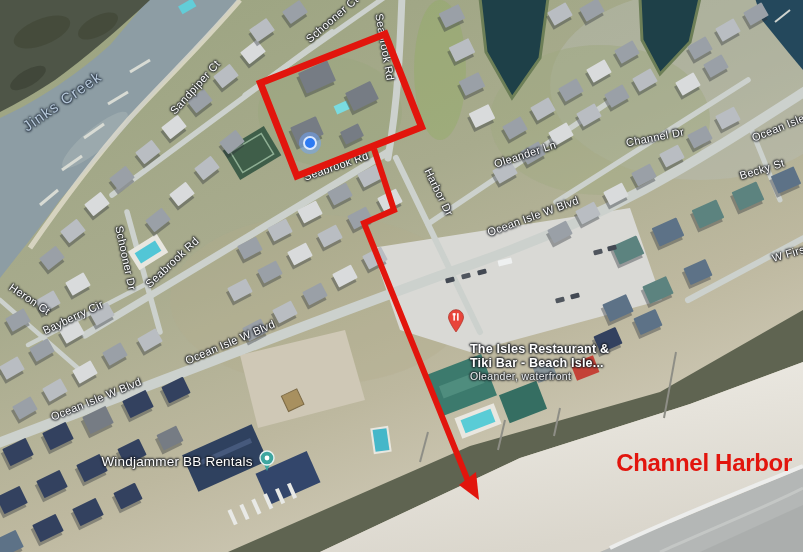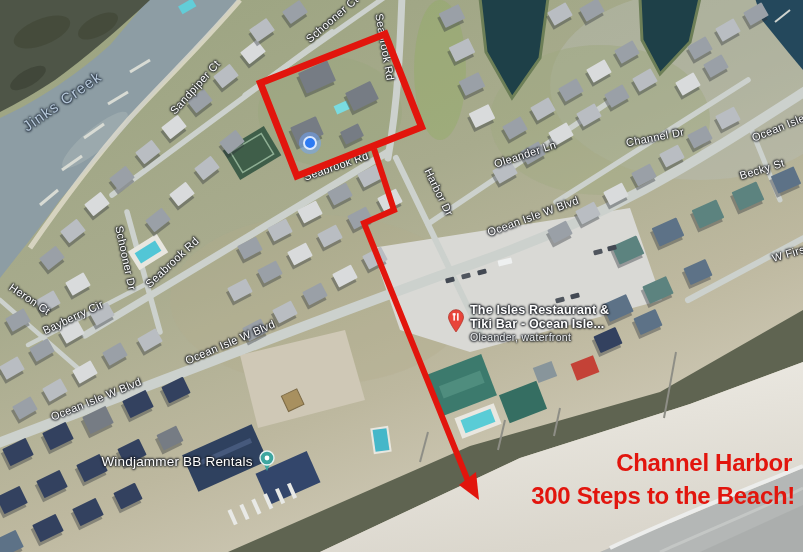--- a/index.html
+++ b/index.html
@@ -10,21 +10,21 @@
   .lbl{position:absolute;white-space:nowrap;color:#fff;font-size:11px;letter-spacing:.35px;
        transform:translate(-50%,-50%) rotate(var(--r,0deg));
        text-shadow:0 1px 2px rgba(26,30,36,.95),0 -1px 2px rgba(26,30,36,.95),
                    1px 0 2px rgba(26,30,36,.95),-1px 0 2px rgba(26,30,36,.95);}
   .lbl.water{font-size:15px;letter-spacing:1.3px;color:#b6c8da;
        text-shadow:0 1px 2px rgba(40,52,66,.9),0 -1px 2px rgba(40,52,66,.9),
                    1px 0 2px rgba(40,52,66,.9),-1px 0 2px rgba(40,52,66,.9);}
   .lbl.place{font-size:13.5px;font-weight:normal;letter-spacing:.2px;}
   .poi{position:absolute;font-weight:bold;color:#fff;font-size:12.5px;letter-spacing:.2px;
        text-shadow:0 1px 2px rgba(26,30,36,.95),0 -1px 2px rgba(26,30,36,.95),
-                   1px 0 2px rgba(26,30,36,.95),-1px 0 2px rgba(26,30,36,.95);}
+                   1px 0 2px rgba(26,30,36,.95),-1px 0 2px rgba(26,30,36,.95);margin-top:39px;}
   .poi .sub{font-weight:normal;font-size:10.5px;color:#edf0f2;letter-spacing:.3px;}
   
   .bluedot-halo{position:absolute;left:299px;top:132px;width:22px;height:22px;border-radius:50%;
        background:rgba(110,165,255,.5);}
   .bluedot{position:absolute;left:303px;top:136px;width:14px;height:14px;border-radius:50%;
        background:#2e7bf3;border:2px solid #dce9ff;box-sizing:border-box;}
   
   #annotation-overlay{position:absolute;left:0;top:0;pointer-events:none;}
   .redtext{position:absolute;right:8px;top:446px;text-align:right;color:#e2150d;
        font-weight:bold;font-size:24px;line-height:33px;letter-spacing:-.3px;}
@@ -393,36 +393,35 @@
   <div class="lbl" style="left:797px;top:251px;--r:-16deg">W First St</div>
 
   <svg class="pin" style="left:447px;top:309px" width="18" height="24" viewBox="0 0 18 24">
     <path d="M9,23 C9,23 1.5,12.6 1.5,8.2 A7.5,7.5 0 1 1 16.5,8.2 C16.5,12.6 9,23 9,23 Z" fill="#e8453a" stroke="#b0342b" stroke-width=".8"></path>
     <rect x="6.4" y="4.2" width="1.5" height="7.4" fill="#fff"></rect>
     <rect x="10.1" y="4.2" width="1.5" height="7.4" fill="#fff"></rect>
     <rect x="5.6" y="4.2" width="3.1" height="2.2" fill="#fff" opacity=".85"></rect>
   </svg>
   <div class="poi" style="left:470px;top:303px">
     <div>The Isles Restaurant &amp;</div>
-    <div>Tiki Bar - Ocean Isle...</div>
+    <div>Tiki Bar - Beach Isle...</div>
     <div class="sub">Oleander, waterfront</div>
   </div>
 
   <svg class="pin" style="left:258px;top:450px" width="18" height="22" viewBox="0 0 18 22">
     <path d="M9,21 L5.5,13.5 L12.5,13.5 Z" fill="#3ea6a0"></path>
     <circle cx="9" cy="8" r="7" fill="#3ea6a0" stroke="#e8f4f3" stroke-width="1.4"></circle>
     <circle cx="9" cy="8" r="2.4" fill="#fff"></circle>
   </svg>
   <div class="lbl place" style="left:177px;top:461px;--r:0deg">Windjammer BB Rentals</div>
 
   <div class="bluedot-halo"></div>
   <div class="bluedot"></div>
 
   <svg id="annotation-overlay" width="803" height="552" viewBox="0 0 803 552">
     <rect x="274" y="55" width="134" height="100" transform="rotate(-21.4 341 105)" fill="none" stroke="#e2150d" stroke-width="7"></rect>
     <polyline points="374,149 394,210 364,223 468,481" fill="none" stroke="#e2150d" stroke-width="6"></polyline>
     <polygon points="479,500 459,485 476,472" fill="#e2150d"></polygon>
   </svg>
   <div class="redtext">
     <div class="l1">Channel Harbor</div>
-    <div class="l2">300 Steps to the Beach!</div>
   </div>
 </div>
 
 </body></html>

